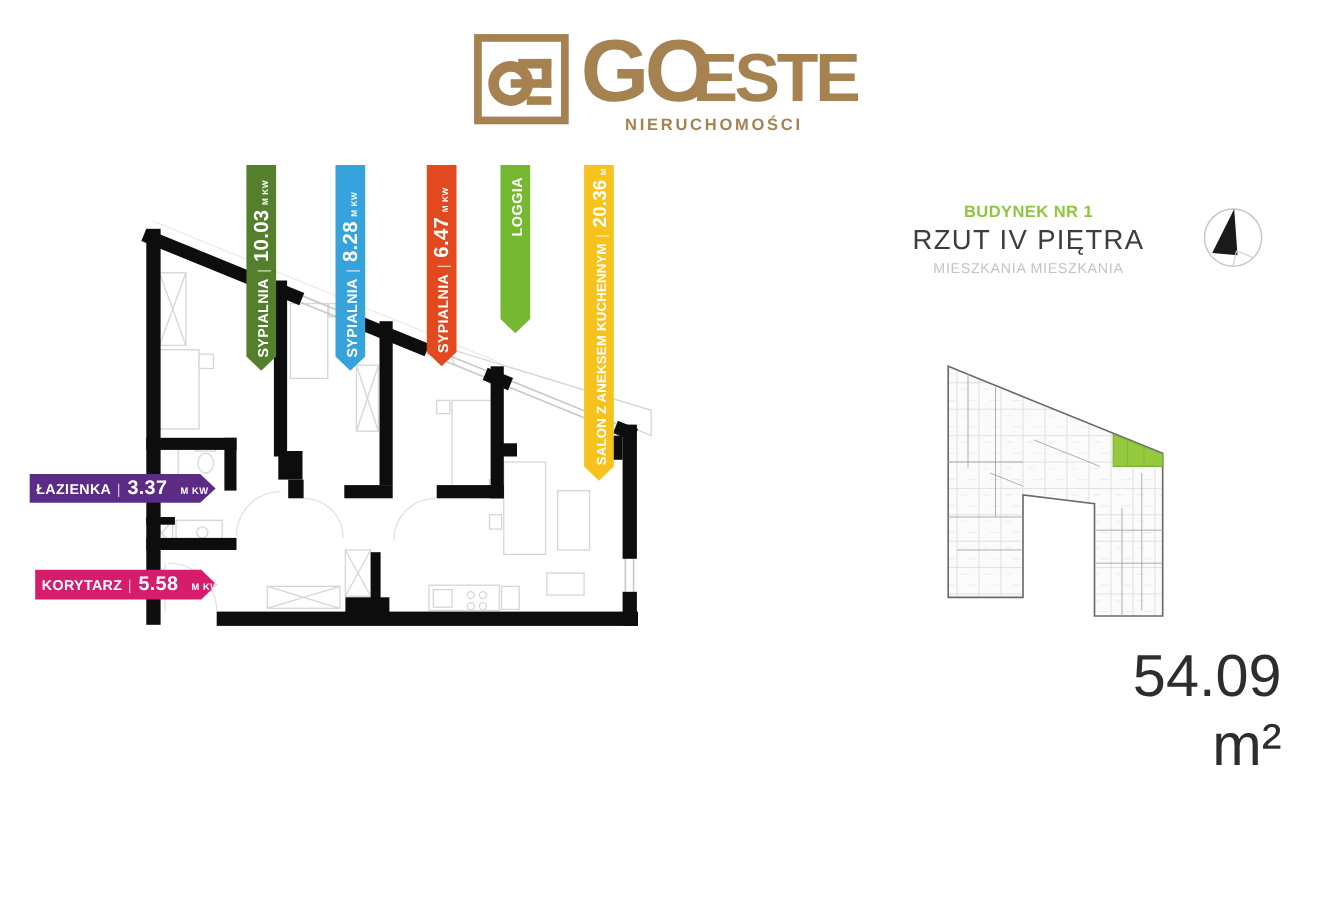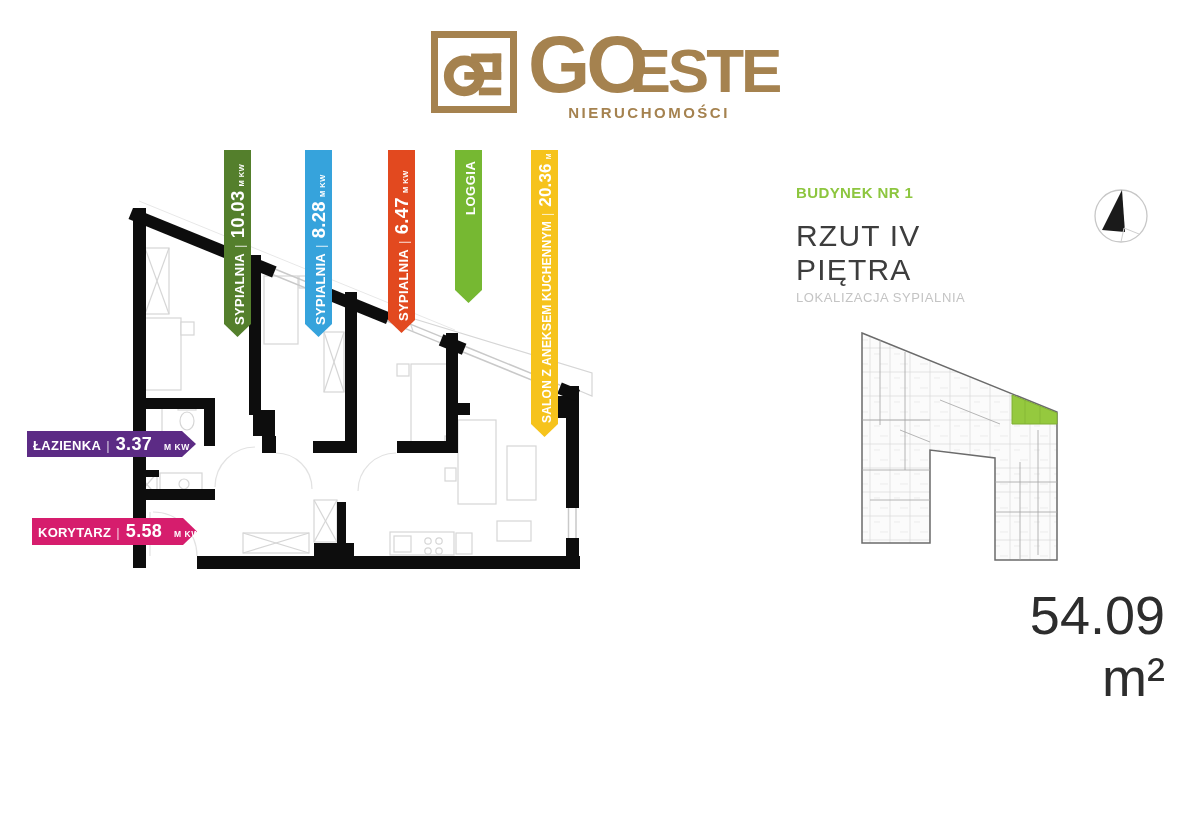--- a/index.html
+++ b/index.html
@@ -6,23 +6,23 @@
   #stage{position:relative;width:1200px;height:840px;background:#ffffff;overflow:hidden;
          font-family:"Liberation Sans",sans-serif;text-decoration:underline;}
   .abs{position:absolute;}
   
   .logo-box{left:431px;top:31px;width:72px;height:68px;border:7px solid #a5824f;}
   .wordmark{left:528px;top:26px;width:242px;white-space:nowrap;color:#a5824f;}
   .wm-go{font-size:80px;font-weight:bold;letter-spacing:-4px;line-height:78px;}
   .wm-este{font-size:62px;font-weight:bold;letter-spacing:-3px;margin-left:-15px;line-height:78px;}
   .wm-sub{margin-top:-6px;text-align:center;font-size:15px;font-weight:bold;letter-spacing:2.5px;color:#a5824f;}
   
-  .loc-head{left:796px;top:184px;width:230px;}
+  .loc-head{left:820px;top:184px;width:230px;text-align:center;}
   .loc-building{color:#8dc63f;font-size:15px;font-weight:bold;letter-spacing:.4px;}
-  .loc-floor{color:#3d3d3d;font-size:30px;letter-spacing:1.2px;margin-top:18px;}
+  .loc-floor{color:#3d3d3d;font-size:25px;letter-spacing:1.2px;margin-top:3px;}
   .loc-sub{color:#c4c4c4;font-size:13px;letter-spacing:.6px;margin-top:3px;}
   .area-label{left:980px;top:584px;width:185px;text-align:right;font-size:54px;color:#2d2d2d;}
   
   .flagtext{fill:#ffffff;font-weight:bold;font-family:"Liberation Sans",sans-serif;}
   .sep{opacity:.75;font-weight:normal;}
   .furn{stroke:#d6d6d6;fill:#ffffff;stroke-width:1.2;}
   .furnl{stroke:#d6d6d6;fill:none;stroke-width:1.2;}
   .wall{fill:#0d0d0d;}
   .winline{stroke:#c9c9c9;stroke-width:1.5;fill:none;}
   .arc{stroke:#e2e2e2;stroke-width:1.2;fill:none;}
@@ -185,21 +185,21 @@
     </g>
     <g>
       <polygon points="32,518 183,518 197,531.5 183,545 32,545" fill="#d61d6d"></polygon>
       <text class="flagtext" x="38" y="536.5" font-size="13" letter-spacing=".3"><tspan>KORYTARZ</tspan><tspan class="sep" dx="5">|</tspan><tspan dx="6" font-size="18">5.58</tspan><tspan dx="12" font-size="8.5" letter-spacing=".5">M KW</tspan></text>
     </g>
   </svg>
 
   <div class="abs loc-head">
     <div class="loc-building">BUDYNEK NR 1</div>
     <div class="loc-floor">RZUT IV PIĘTRA</div>
-    <div class="loc-sub">LOKALIZACJA SYPIALNIA</div>
+    <div class="loc-sub">MIESZKANIA MIESZKANIA</div>
   </div>
 
   <svg class="abs" style="left:1088px;top:183px;" width="66" height="66" viewBox="0 0 66 66">
     <circle cx="33" cy="33" r="26" fill="none" stroke="#c7c7c7" stroke-width="1.3"></circle>
     <polygon points="34,7 14,47 37,49" fill="#1a1a1a"></polygon>
     <line x1="36" y1="45" x2="51" y2="51" stroke="#cfcfcf" stroke-width="1"></line>
     <line x1="36" y1="45" x2="33" y2="59" stroke="#cfcfcf" stroke-width="1"></line>
   </svg>
 
   <svg class="abs" style="left:820px;top:320px;" width="270" height="260" viewBox="820 320 270 260">

